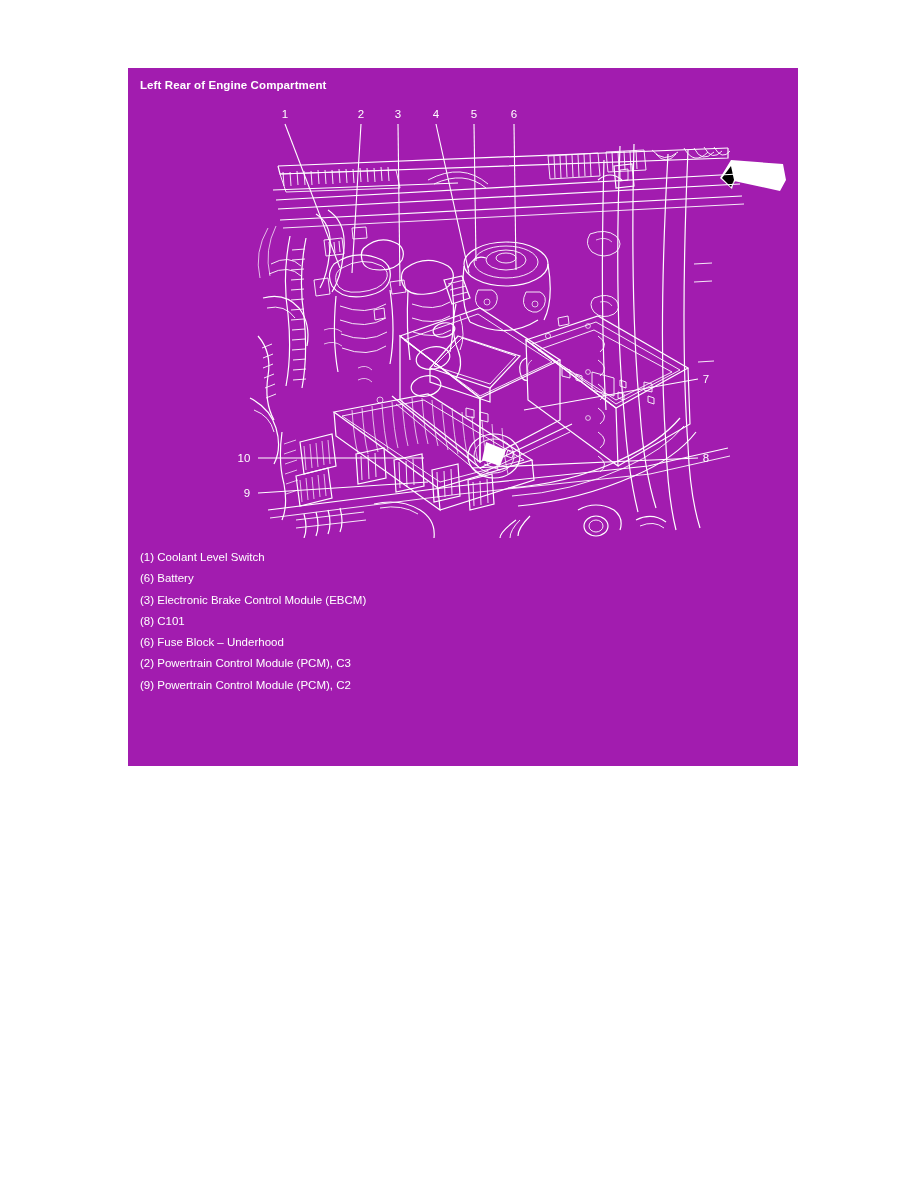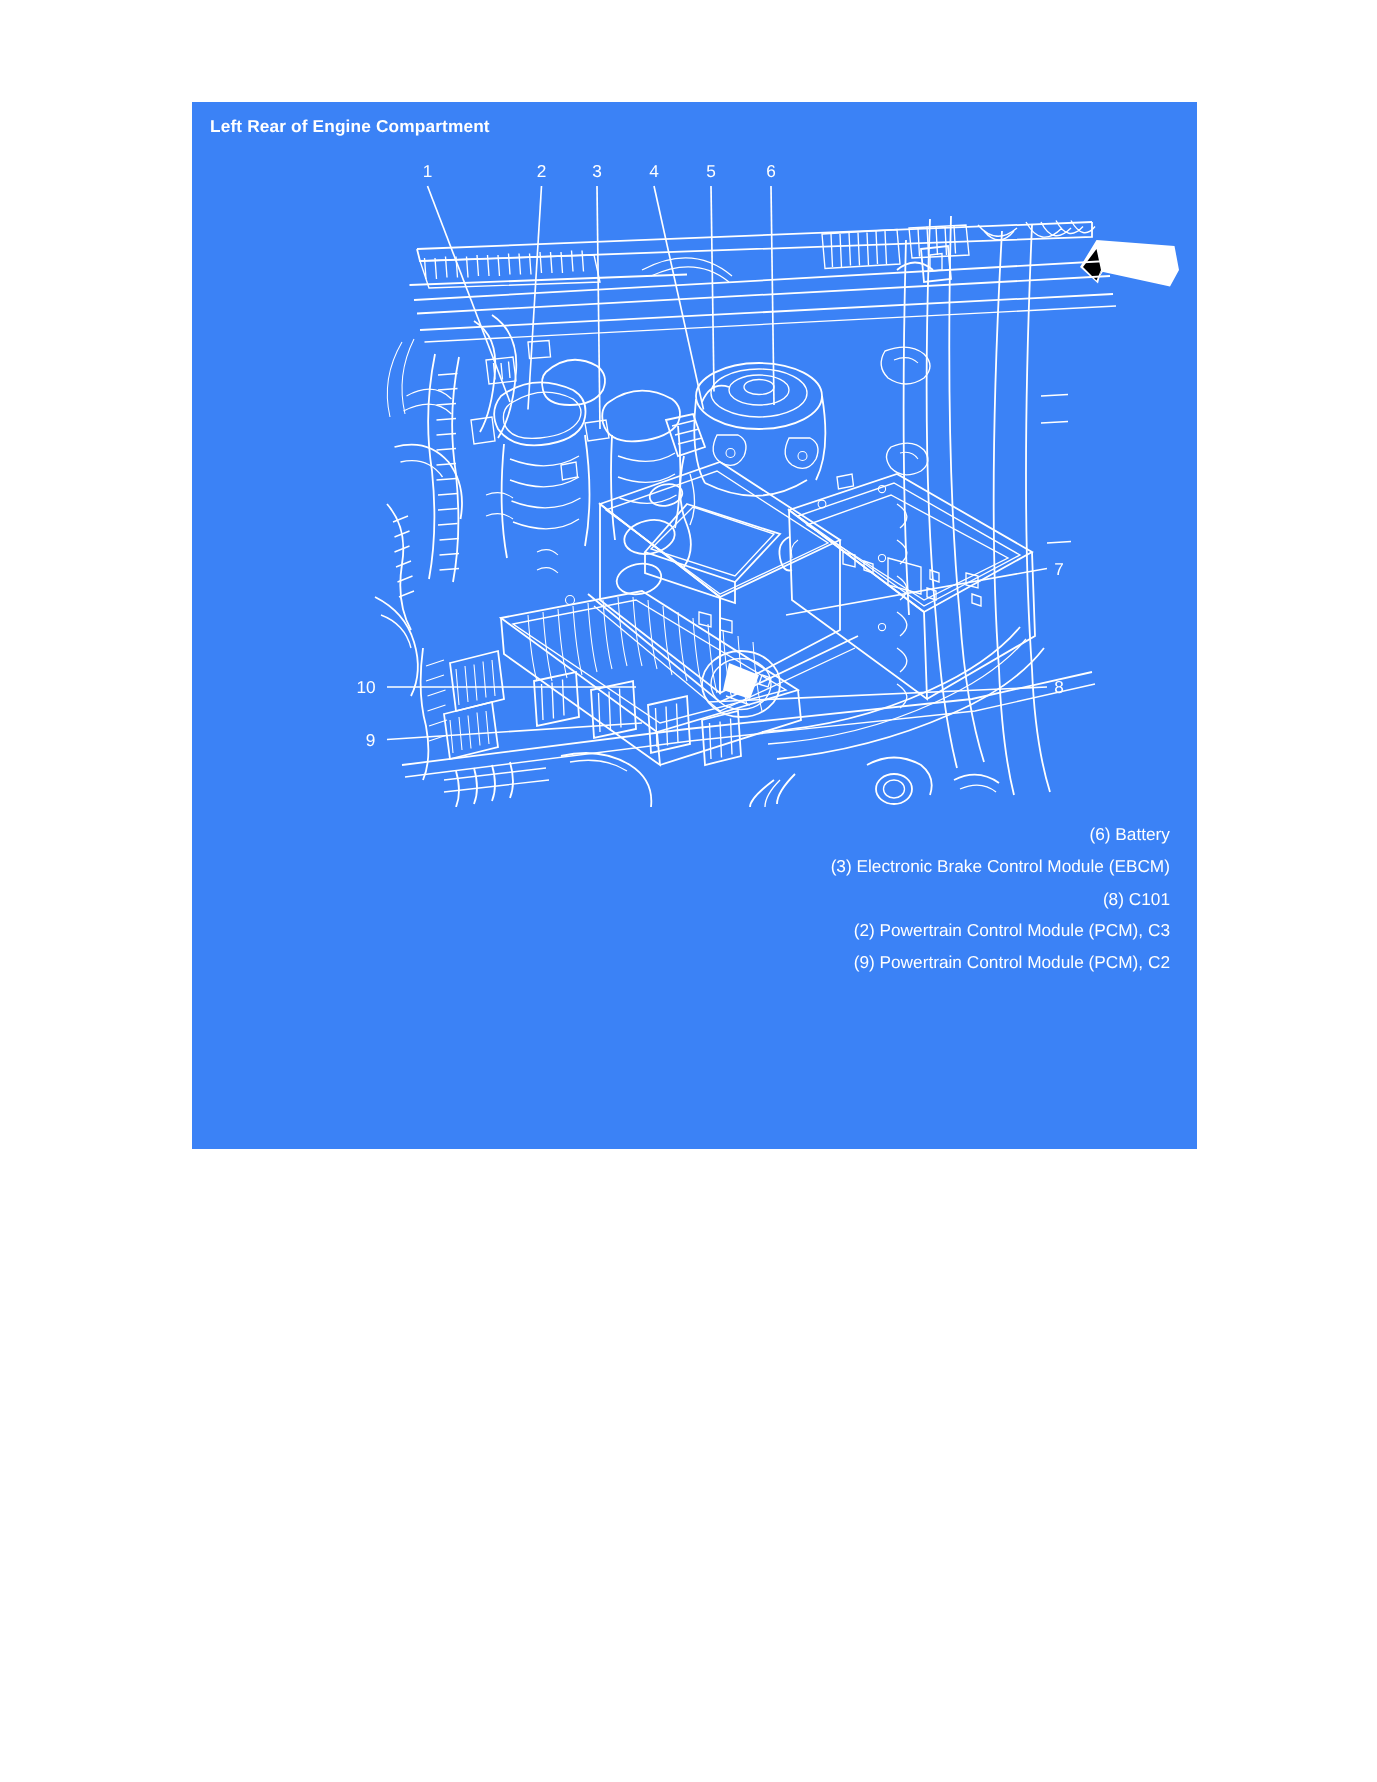--- a/index.html
+++ b/index.html
@@ -16,23 +16,22 @@
     overflow: hidden;
   }
 
   
   #figure-panel {
     position: absolute;
     left: 128px;
     top: 68px;
     width: 670px;
     height: 698px;
-    background: #3b82f6;
+    background: #a21caf;
     overflow: hidden;
-    text-align: right;
   }
 
   #figure-title {
     position: absolute;
     left: 12px;
     top: 11px;
     color: #ffffff;
     font-size: 11.5px;
     font-weight: bold;
     letter-spacing: .1px;
@@ -360,20 +359,22 @@
       <path class="lnf" d="M230,300 q8,-4 14,2 M230,312 q8,-4 14,2"></path>
       <circle class="lnf" cx="252" cy="332" r="3"></circle>
       <circle class="lnf" cx="420" cy="268" r="2.6"></circle>
       <path class="lnt" d="M430,250 L440,248 L441,256 L431,258 Z"></path>
       <path class="lnf" d="M196,262 q10,-4 18,2 M196,276 q10,-4 18,2"></path>
     </g>
 
   </svg>
 
   <div id="legend">
+    <div class="legend-item">(1) Coolant Level Switch</div>
     <div class="legend-item">(6) Battery</div>
     <div class="legend-item">(3) Electronic Brake Control Module (EBCM)</div>
     <div class="legend-item">(8) C101</div>
+    <div class="legend-item">(6) Fuse Block – Underhood</div>
     <div class="legend-item">(2) Powertrain Control Module (PCM), C3</div>
     <div class="legend-item">(9) Powertrain Control Module (PCM), C2</div>
   </div>
 
 </div>
 
 </body></html>

